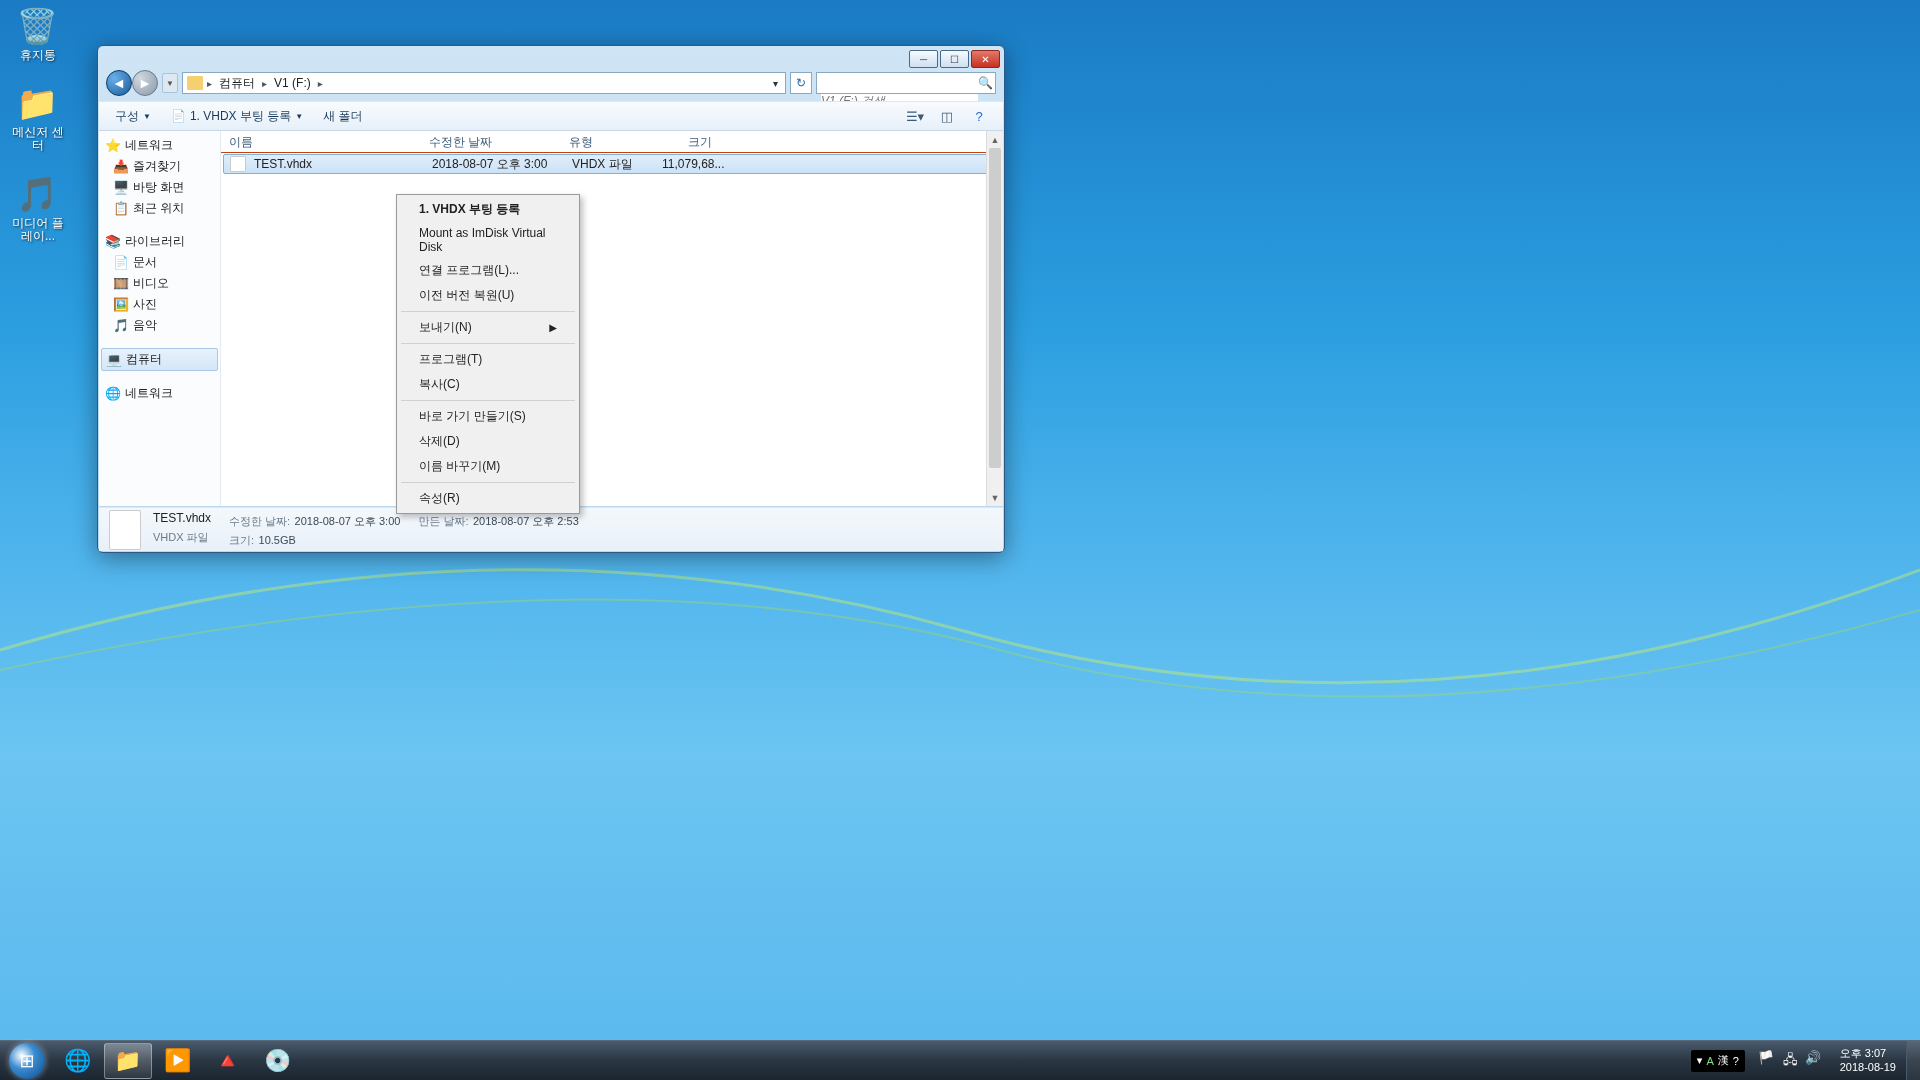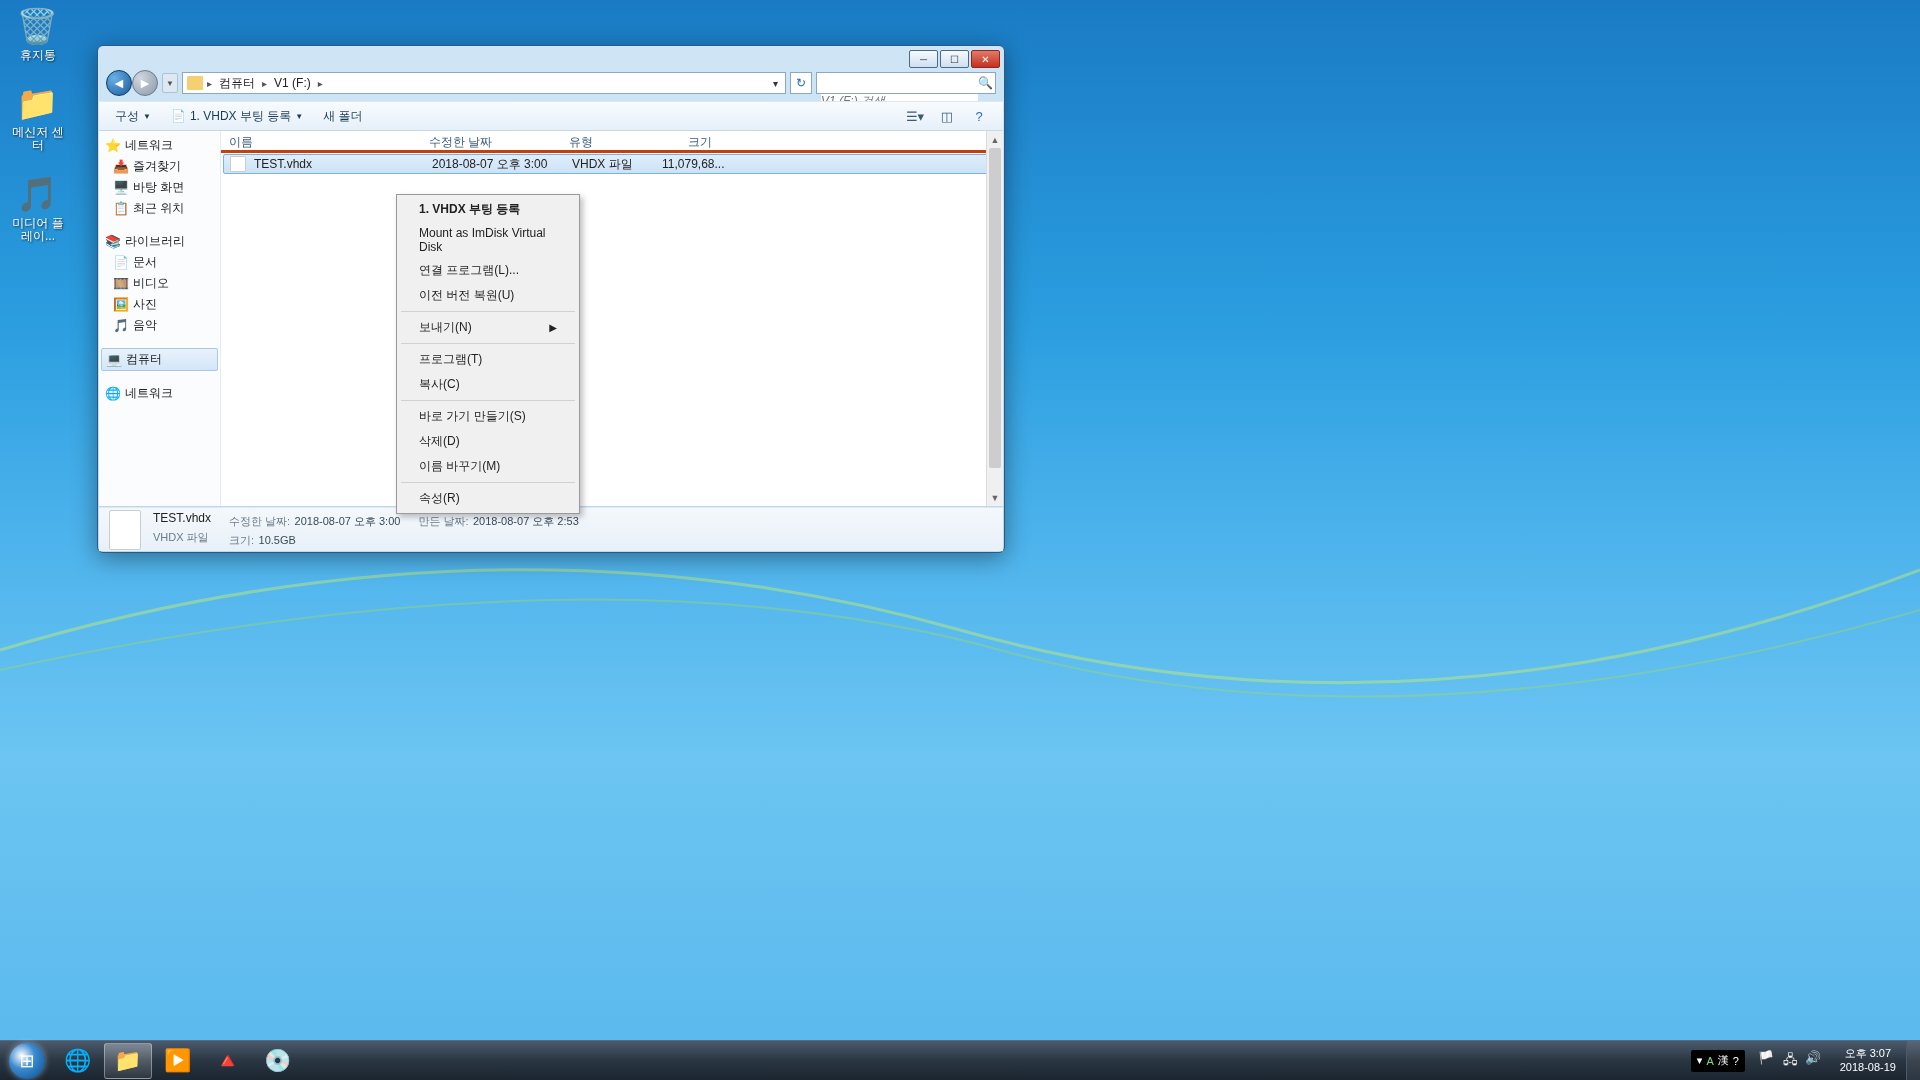--- a/index.html
+++ b/index.html
@@ -40,21 +40,21 @@
 
 .body-area { position: absolute; left: 1px; right: 1px; top: 85px; bottom: 46px; display: flex; background: #fff; }
 .sidebar { width: 122px; background: #fafcfe; border-right: 1px solid #e4ecf3; padding: 4px 0; overflow: hidden; }
 .side-grp { margin-bottom: 12px; }
 .side-item { display: flex; align-items: center; gap: 4px; padding: 2px 6px 2px 14px; font-size: 12px; color: #222; cursor: pointer; white-space: nowrap; }
 .side-item.hdr { padding-left: 6px; font-weight: normal; }
 .side-item.sel { background: linear-gradient(180deg, #e8f2fc, #d4e6f8); border: 1px solid #a8c8e8; border-radius: 2px; margin: 0 2px; padding-left: 4px; }
 .side-item .ico { width: 16px; height: 16px; display: flex; align-items: center; justify-content: center; font-size: 13px; }
 
 .file-area { flex: 1; position: relative; }
-.cols { display: flex; height: 22px; border-bottom: 3px solid #c2410c; }
+.cols { display: flex; height: 22px; border-bottom: 1px solid #c2410c; }
 .col { font-size: 12px; color: #3a5a7a; padding: 3px 8px; border-right: 1px solid transparent; }
 .c-name { width: 200px; }
 .c-date { width: 140px; font-family: Liberation Serif, serif; }
 .c-type { width: 90px; }
 .c-size { width: 70px; text-align: right; }
 .file-row { display: flex; height: 20px; align-items: center; background: linear-gradient(180deg, #dfeefb, #cce2f7); border: 1px solid #7eb0e0; border-radius: 2px; margin: 1px 2px 0 2px; }
 .file-row .cell { font-size: 12px; color: #222; padding: 0 8px; }
 .file-row .fico { width: 16px; height: 16px; background: #fff; border: 1px solid #ccc; margin-left: 6px; border-radius: 1px; }
 
 .scrollbar-v { position: absolute; right: 0; top: 0; bottom: 0; width: 17px; background: #f0f0f0; border-left: 1px solid #dcdcdc; }
@@ -80,21 +80,21 @@
 .start-btn { width: 54px; height: 40px; display: flex; align-items: center; justify-content: center; cursor: pointer; }
 .orb { width: 36px; height: 36px; border-radius: 50%; background: radial-gradient(circle at 35% 35%, #fff, #3a8ad0 40%, #0a4a8a); box-shadow: 0 0 6px rgba(255,255,255,0.4); position: relative; }
 .orb::after { content: "⊞"; position: absolute; inset: 0; display: flex; align-items: center; justify-content: center; color: #fff; font-size: 18px; }
 .tb-pins { display: flex; gap: 2px; height: 100%; align-items: center; }
 .tb-pin { width: 48px; height: 36px; display: flex; align-items: center; justify-content: center; border-radius: 3px; cursor: pointer; font-size: 22px; }
 .tb-pin.active { background: linear-gradient(180deg, rgba(255,255,255,0.3), rgba(255,255,255,0.08)); border: 1px solid rgba(255,255,255,0.35); }
 .tray { margin-left: auto; display: flex; align-items: center; height: 100%; gap: 0; }
 .lang-bar { background: #000; height: 22px; display: flex; align-items: center; gap: 4px; padding: 0 6px; font-size: 11px; color: #fff; margin-right: 6px; border-radius: 2px; }
 .lang-bar .lg { color: #7ae07a; }
 .tray-icons { display: flex; gap: 8px; font-size: 13px; color: #fff; padding: 0 8px; }
-.clock { font-size: 11px; color: #fff; text-align: center; line-height: 1.2; padding: 0 10px; }
+.clock { font-size: 11px; color: #fff; text-align: left; line-height: 1.2; padding: 0 10px; }
 .show-desktop { width: 14px; height: 40px; border-left: 1px solid #4a5a6a; background: rgba(255,255,255,0.08); }
 </style>
 </head>
 <body>
 
 <div class="desktop">
   <div class="desktop-bg-curve">
     <svg viewBox="0 0 1920 350">
         <path d="M0,200 Q500,50 960,180 T1920,120" stroke="#c8f06a" stroke-width="3" fill="none" opacity="0.9"></path>
         <path d="M0,220 Q600,90 1000,200 T1920,160" stroke="#a8e04a" stroke-width="2" fill="none" opacity="0.7"></path>

